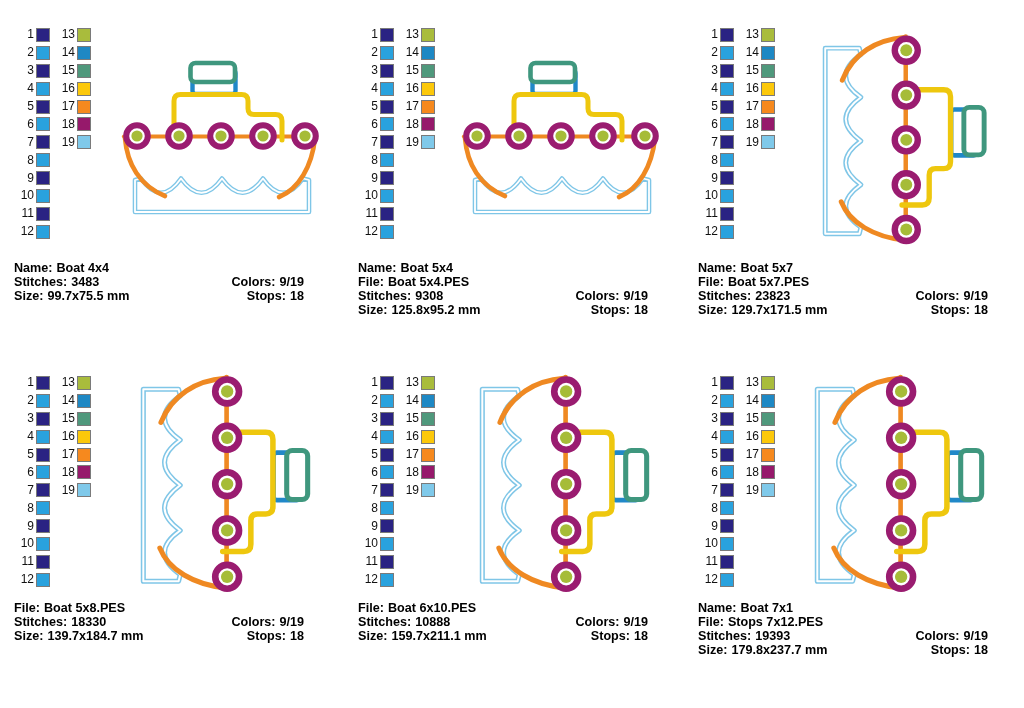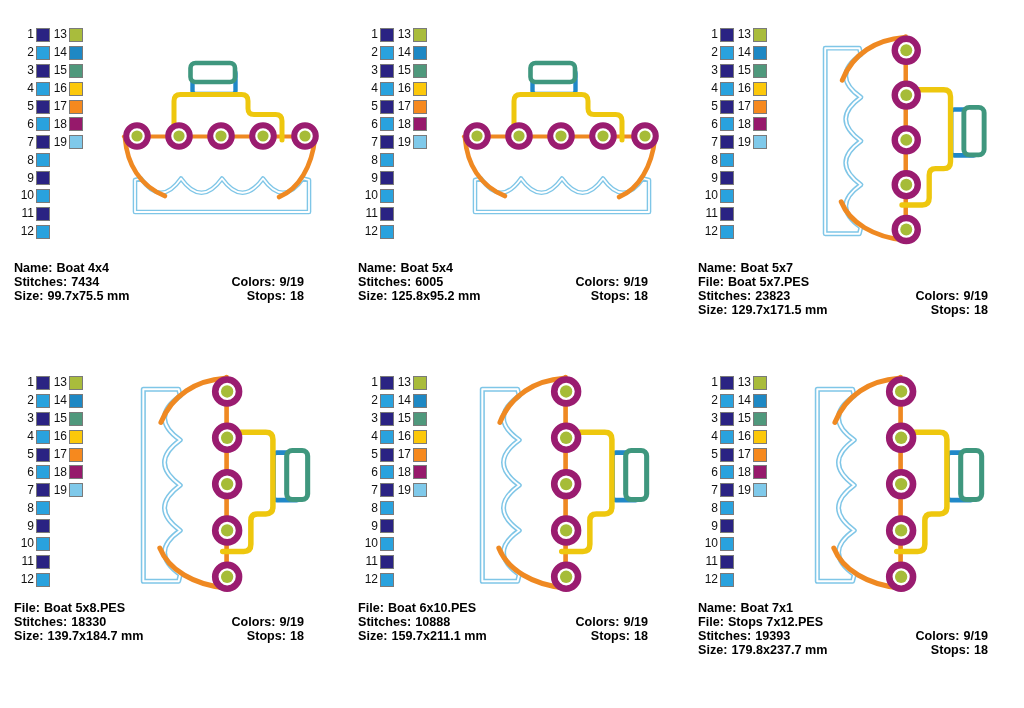--- a/index.html
+++ b/index.html
@@ -6,21 +6,21 @@
   #page{position:relative;width:1024px;height:708px;background:#fff;overflow:hidden;
         font-family:"Liberation Sans", sans-serif;}
   .card{position:absolute;width:340px;height:330px;}
   
   .palette{position:absolute;left:6px;top:6px;display:flex;align-items:flex-start;}
   .pcol{display:flex;flex-direction:column;}
   .prow{display:flex;align-items:center;height:17.9px;}
   .pnum{display:inline-block;text-align:right;font-size:12px;color:#111;
         padding-right:2px;line-height:13px;}
   .c1 .pnum{width:20px;}
-  .c2{margin-left:2px;}
+  .c2{margin-left:10px;}
   .c2 .pnum{width:15px;}
   .pswatch{display:inline-block;width:12px;height:12px;border:1px solid #7a7a7a;}
   
   .boat{position:absolute;}
   #boat{fill:none;stroke-linecap:round;stroke-linejoin:round;}
   .w1{stroke:var(--water,#7fc6e7);fill:#fff;stroke-width:4.6;}
   .w2{stroke:#fff;fill:none;stroke-width:1.8;}
   .or{stroke:var(--hull,#ef8922);stroke-width:4.6;}
   .dk{stroke:var(--hull,#ef8922);stroke-width:4.2;}
   .fn{stroke:var(--funnel,#2088c8);stroke-width:4.4;}
@@ -154,21 +154,21 @@
             <span class="pswatch" style="background: rgb(127, 201, 234);"></span>
           </div>
         </div>
     </div>
     <svg class="boat" style="left:97px;top:30px" width="220" height="165" viewBox="0 0 220 165">
         <use href="#boat"></use>
       </svg>
     <div class="info">
       <div class="line"><span class="lbl">Name:</span><span>Boat 4x4</span></div>
       <div class="line cols">
-          <span><span class="lbl">Stitches:</span><span>7434</span></span>
+          <span><span class="lbl">Stitches:</span><span>3483</span></span>
           <span><span class="lbl">Colors:</span><span>9/19</span></span>
         </div>
       <div class="line cols">
           <span><span class="lbl">Size:</span><span>99.7x75.5 mm</span></span>
           <span><span class="lbl">Stops:</span><span>18</span></span>
         </div>
     </div>
   </div>
 
   <div class="card" style="left:352px;top:20px">
@@ -252,22 +252,23 @@
             <span class="pnum">19</span>
             <span class="pswatch" style="background: rgb(127, 201, 234);"></span>
           </div>
         </div>
     </div>
     <svg class="boat" style="left:93px;top:30px" width="220" height="165" viewBox="0 0 220 165">
         <use href="#boat"></use>
       </svg>
     <div class="info">
       <div class="line"><span class="lbl">Name:</span><span>Boat 5x4</span></div>
-      <div class="line cols">
-          <span><span class="lbl">Stitches:</span><span>6005</span></span>
+      <div class="line"><span class="lbl">File:</span><span>Boat 5x4.PES</span></div>
+      <div class="line cols">
+          <span><span class="lbl">Stitches:</span><span>9308</span></span>
           <span><span class="lbl">Colors:</span><span>9/19</span></span>
         </div>
       <div class="line cols">
           <span><span class="lbl">Size:</span><span>125.8x95.2 mm</span></span>
           <span><span class="lbl">Stops:</span><span>18</span></span>
         </div>
     </div>
   </div>
 
   <div class="card" style="left:692px;top:20px">

